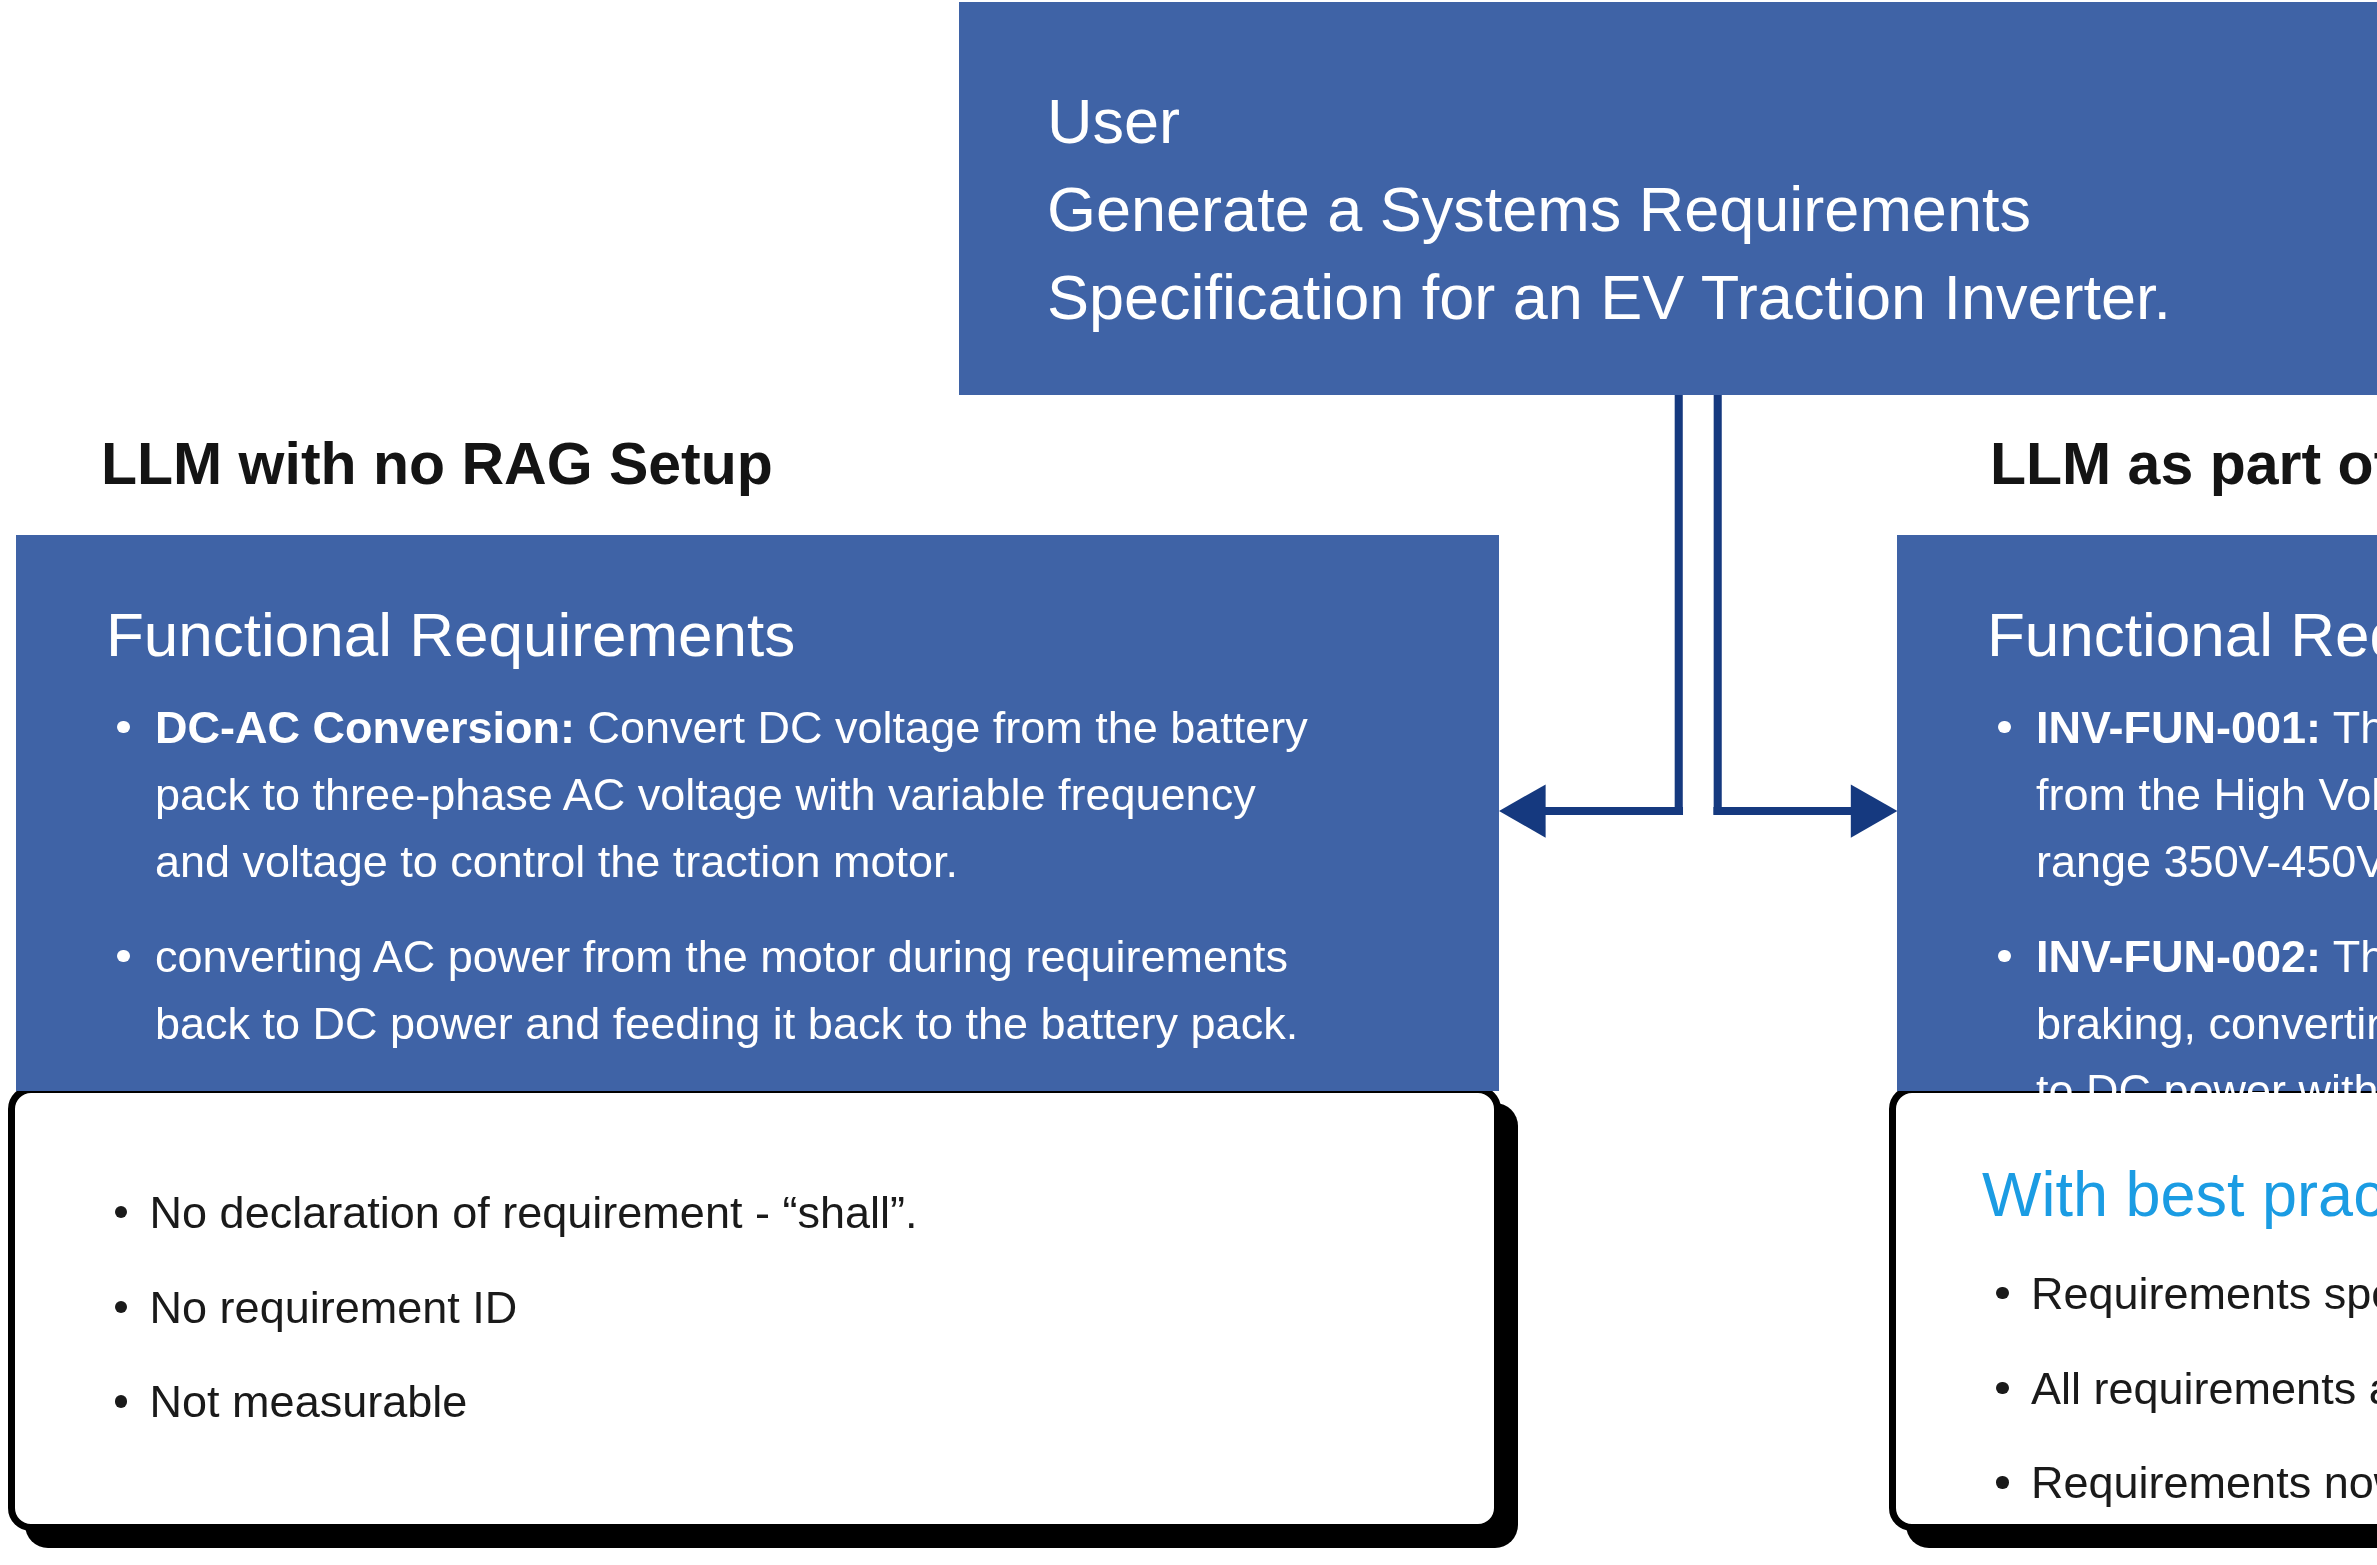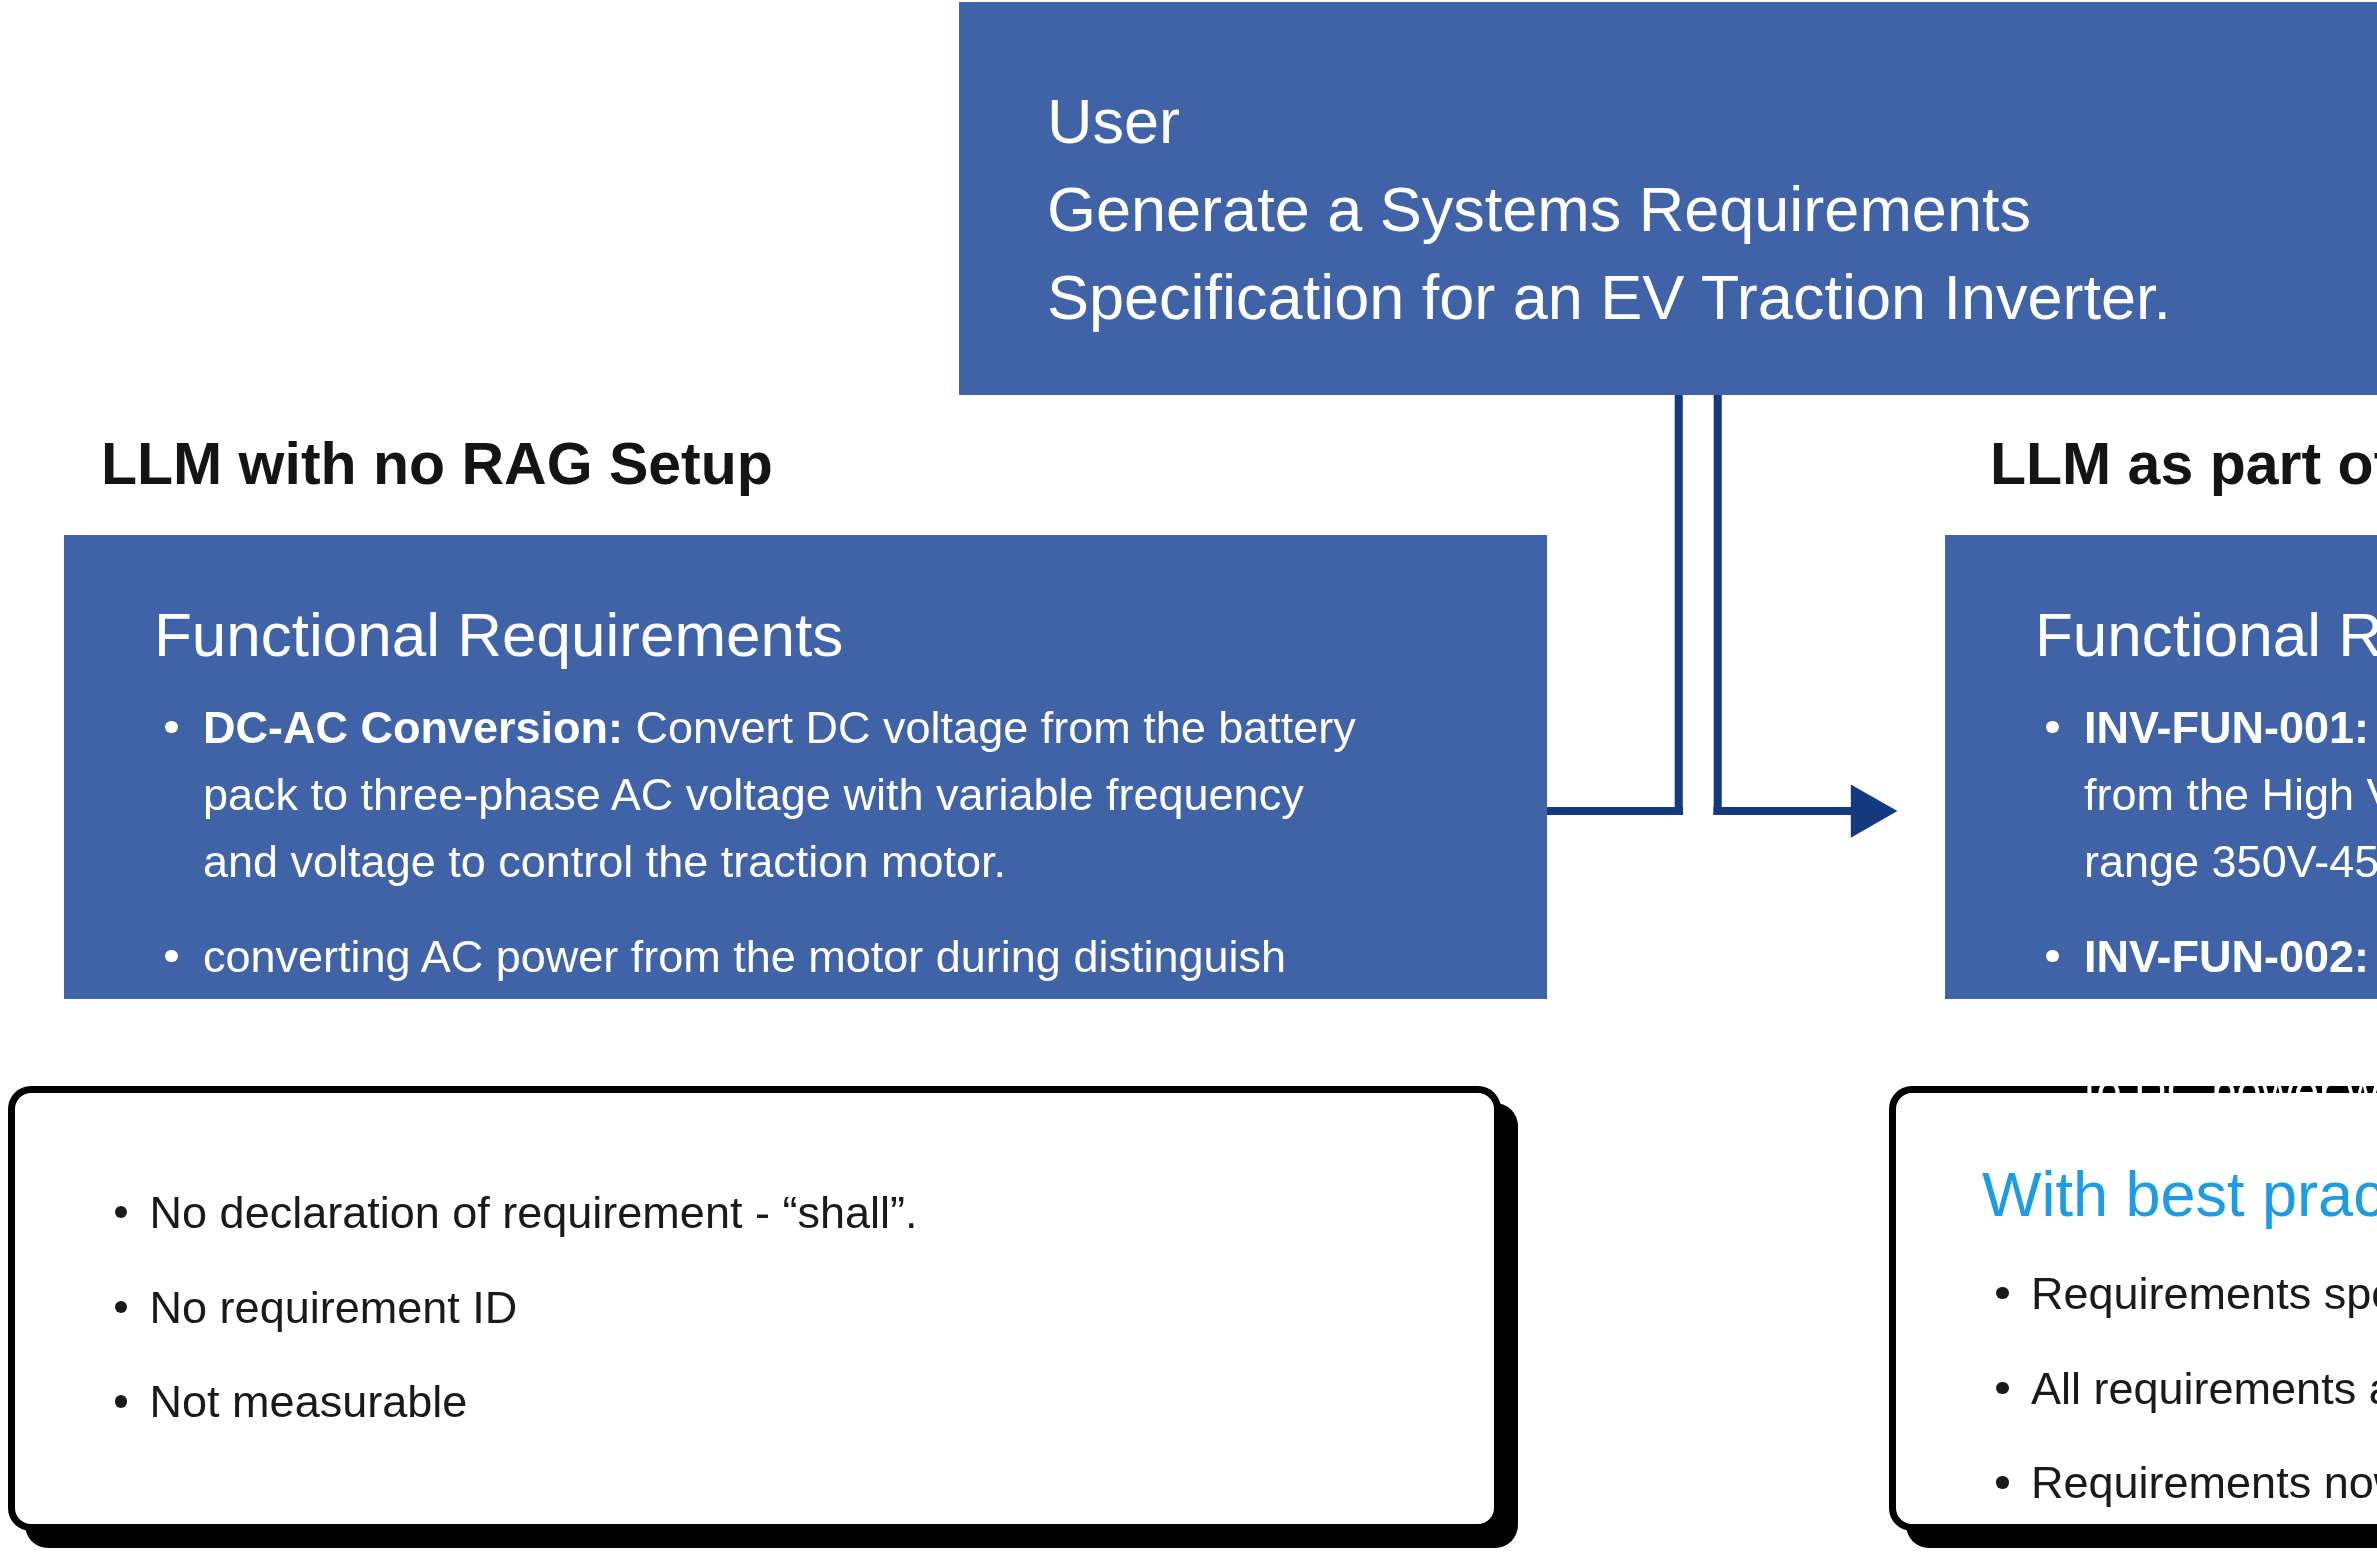--- a/index.html
+++ b/index.html
@@ -48,25 +48,24 @@
     white-space: nowrap;
     z-index: 3;
   }
   #left-heading  { left: 101px;  }
   #right-heading { left: 1990px; }
 
   
   .req-box {
     position: absolute;
     top: 535px;
-    height: 464px;
+    height: 556px;
     background: #3F63A6;
     color: #ffffff;
     z-index: 3;
-    margin-left: 48px;
   }
   #left-req-box  { left: 16px;   width: 1483px; }
   #right-req-box { left: 1897px; width: 1484px; }
   .req-box-inner {
     padding: 61px 26px 0 90px;
   }
   .req-title {
     font-size: 62px;
     line-height: 78px;
     font-weight: 500;
@@ -197,21 +196,21 @@
   <div id="left-req-box" class="req-box">
     <div class="req-box-inner">
       <div class="req-title">Functional Requirements</div>
       <div class="req-bullets">
         <div class="bullet">
           <div class="b-line"><span class="b-strong">DC-AC Conversion:</span><span> Convert DC voltage from the battery</span></div>
           <div class="b-line">pack to three-phase AC voltage with variable frequency</div>
           <div class="b-line">and voltage to control the traction motor.</div>
         </div>
         <div class="bullet">
-          <div class="b-line">converting AC power from the motor during distinguish</div>
+          <div class="b-line">converting AC power from the motor during requirements</div>
           <div class="b-line">back to DC power and feeding it back to the battery pack.</div>
         </div>
       </div>
     </div>
   </div>
 
   <div id="right-req-box" class="req-box">
     <div class="req-box-inner">
       <div class="req-title">Functional Requirements</div>
       <div class="req-bullets">

